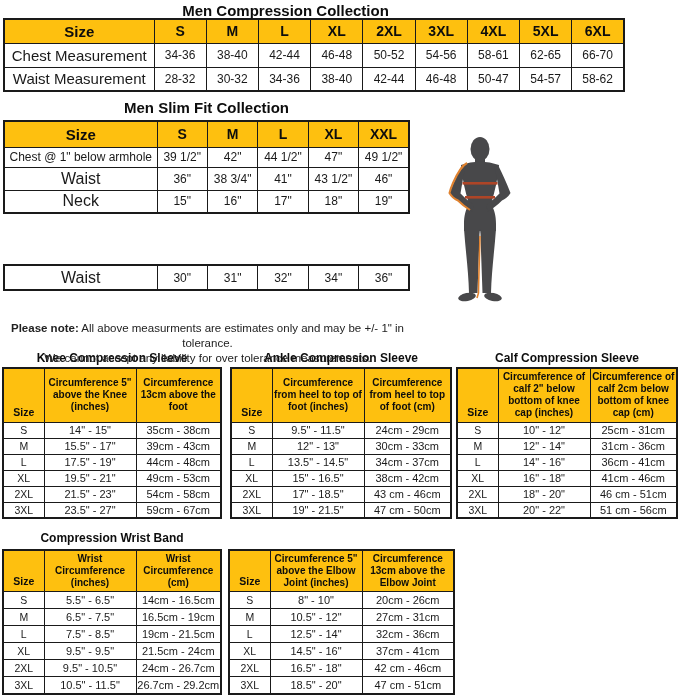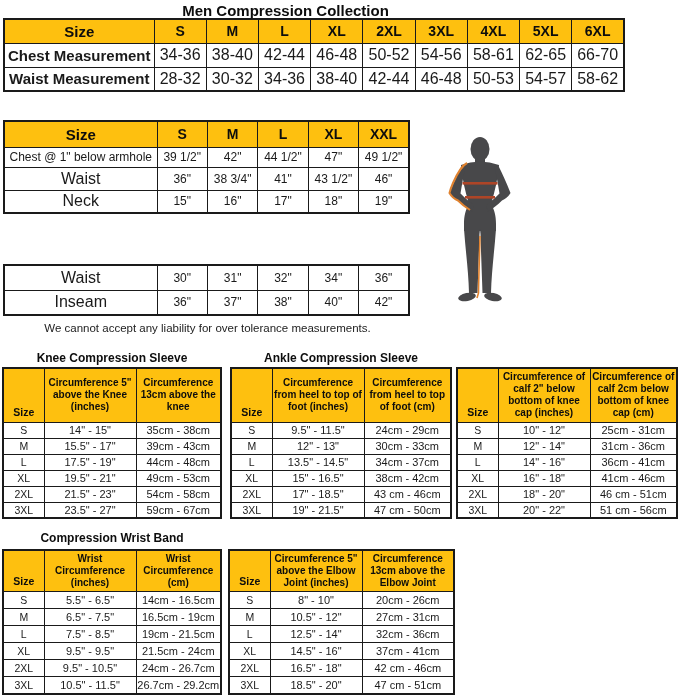--- a/index.html
+++ b/index.html
@@ -9,22 +9,22 @@
   .title.sm{font-size:12px;}
   table.tbl{position:absolute;border-collapse:collapse;table-layout:fixed;background:#fff;border:2px solid #1a1a1a;}
   .tbl th,.tbl td{border:1px solid #1a1a1a;text-align:center;padding:0;overflow:hidden;}
   .tbl th{background:#FEC00F;font-weight:bold;color:#0d0d0d;}
   .lab{text-align:left;padding-left:5px;}
   
   .t1{left:3px;top:18px;width:622px;}
   .t1 tr{height:24px;}
   .t1 th{font-size:14px;}
   .t1 th.szh{font-size:15px;}
-  .t1 td{font-size:16px;}
-  .t1 td.lab{font-size:15px;font-weight:bold;}
+  .t1 td{font-size:12px;}
+  .t1 td.lab{font-size:15px;}
   
   .t2{left:3px;top:120px;width:407px;}
   .t2 tr{height:23px;}
   .t2 tr.hr{height:26px;}
   .t2 tr.r1{height:20px;}
   .t2 th{font-size:14px;}
   .t2 th.szh{font-size:15px;}
   .t2 td{font-size:12px;}
   .t2 td.lab{font-size:16px;}
   .t2 tr.r1 td.lab{font-size:12px;}
@@ -53,22 +53,24 @@
   .c-in{width:92px;}
   
   .figure{position:absolute;left:446px;top:136px;width:68px;height:174px;}
 </style>
 </head>
 <body>
 
 <div class="page">
 
   <div class="title" style="left:3px;top:2px;width:565px">Men Compression Collection</div>
+  <div class="title" style="left:3px;top:99px;width:407px">Men Slim Fit Collection</div>
   <div class="title sm" style="left:2px;top:351px;width:220px">Knee Compression Sleeve</div>
   <div class="title sm" style="left:230px;top:351px;width:222px">Ankle Compression Sleeve</div>
+  <div class="title sm" style="left:456px;top:351px;width:222px">Calf Compression Sleeve</div>
   <div class="title sm" style="left:2px;top:531px;width:220px">Compression Wrist Band</div>
 
   <table class="tbl t1">
     <colgroup>
         <col style="width:150px">
         <col span="9">
       </colgroup>
     <tbody>
         <tr>
       <th class="szh">Size</th>
@@ -95,21 +97,21 @@
       <td>66-70</td>
     </tr>
     <tr>
       <td class="lab">Waist Measurement</td>
       <td>28-32</td>
       <td>30-32</td>
       <td>34-36</td>
       <td>38-40</td>
       <td>42-44</td>
       <td>46-48</td>
-      <td>50-53</td>
+      <td>50-47</td>
       <td>54-57</td>
       <td>58-62</td>
     </tr>
   </tbody>
     </table>
 
   <table class="tbl t2">
     <colgroup>
         <col style="width:153px">
         <col span="5">
@@ -157,32 +159,25 @@
       </colgroup>
     <tbody>
         <tr>
       <td class="lab">Waist</td>
       <td>30"</td>
       <td>31"</td>
       <td>32"</td>
       <td>34"</td>
       <td>36"</td>
     </tr>
-    <tr>
-      <td class="lab">Inseam</td>
-      <td>36"</td>
-      <td>37"</td>
-      <td>38"</td>
-      <td>40"</td>
-      <td>42"</td>
-    </tr>
   </tbody>
     </table>
 
   <div class="note">
+    <div><b>Please note:</b> <span>All above measurments are estimates only and may be +/- 1" in tolerance.</span></div>
     <div>We cannot accept any liability for over tolerance measurements.</div>
   </div>
 
   <svg class="figure" viewBox="0 0 68 174" aria-hidden="true">
     <g fill="#48484A">
       <ellipse cx="34" cy="13" rx="9.5" ry="12"></ellipse>
       <rect x="29" y="21" width="10" height="8"></rect>
       <path d="M15,29 C27,24.5 41,24.5 53,29 C52,42 49,55 45,68 C48.5,74 50,80 50,88 L50,95 L18,95 L18,88 C18,80 19.5,74 23,68 C19,55 16,42 15,29 Z"></path>
       <path d="M16,29 C11.5,38 7,48 3.5,57 C5.5,60.5 8.5,63 12,64.5 C16.5,69 21,72.5 26,75.5 L28,69 C23,65.5 18.5,61.5 14.5,57.5 C16,48.5 17.5,39.5 19.5,31 Z"></path>
       <path d="M52,29 C56.5,38 61,48 64.5,57 C62.5,60.5 59.5,63 56,64.5 C51.5,69 47,72.5 42,75.5 L40,69 C45,65.5 49.5,61.5 53.5,57.5 C52,48.5 50.5,39.5 48.5,31 Z"></path>
@@ -200,21 +195,21 @@
   <table class="tbl sleeve knee">
     <colgroup>
         <col class="c-sz">
         <col class="c-in">
         <col>
       </colgroup>
     <tbody>
         <tr class="hrow">
       <th class="szh">Size</th>
       <th>Circumference 5" above the Knee (inches)</th>
-      <th>Circumference 13cm above the knee</th>
+      <th>Circumference 13cm above the foot</th>
     </tr>
     <tr>
           <td class="sz">S</td>
           <td>14" - 15"</td>
           <td>35cm - 38cm</td>
         </tr>
     <tr>
           <td class="sz">M</td>
           <td>15.5" - 17"</td>
           <td>39cm - 43cm</td>

